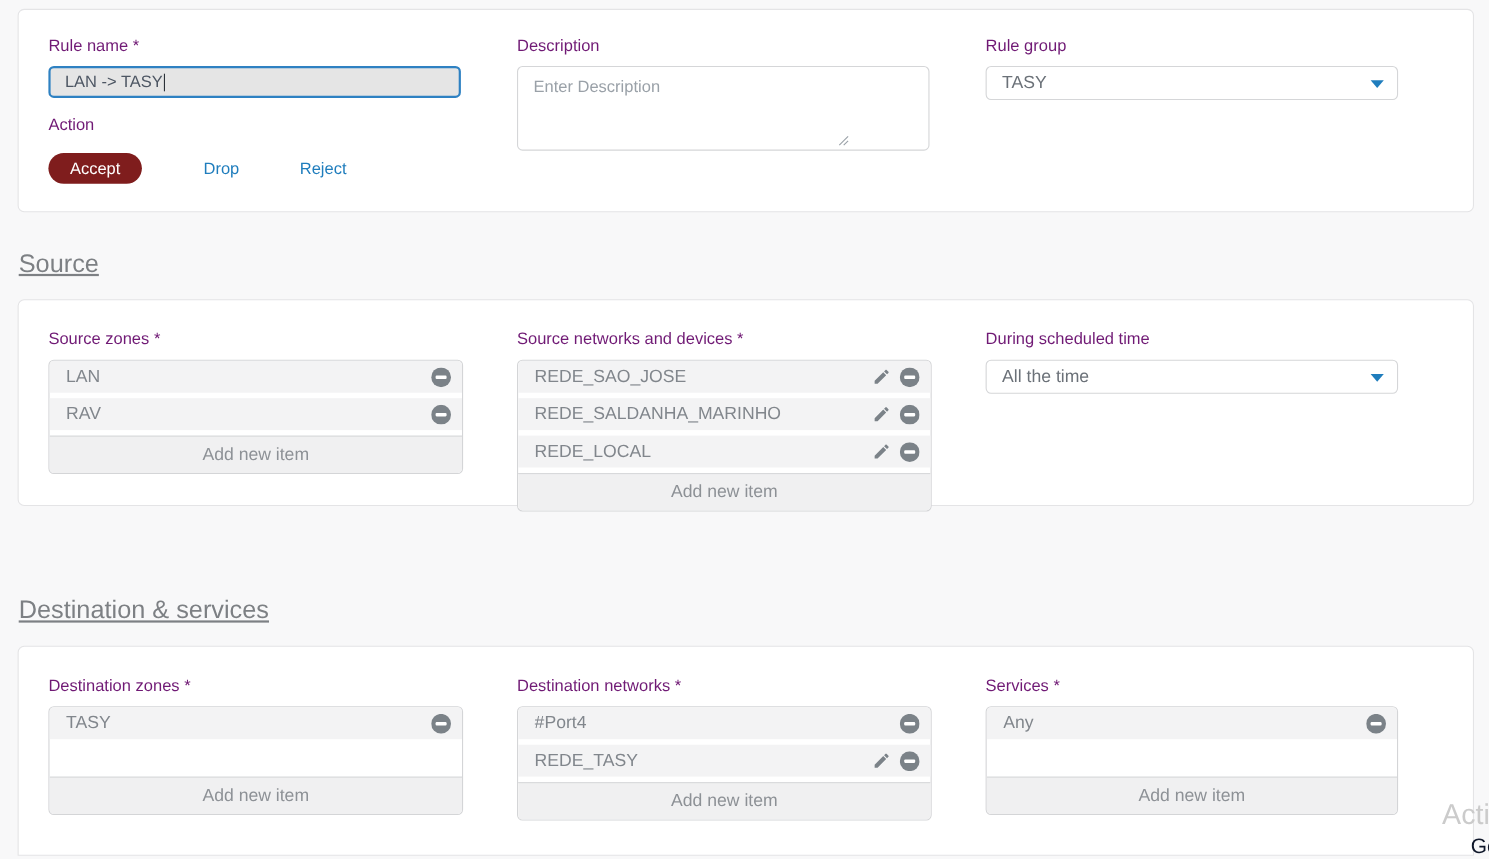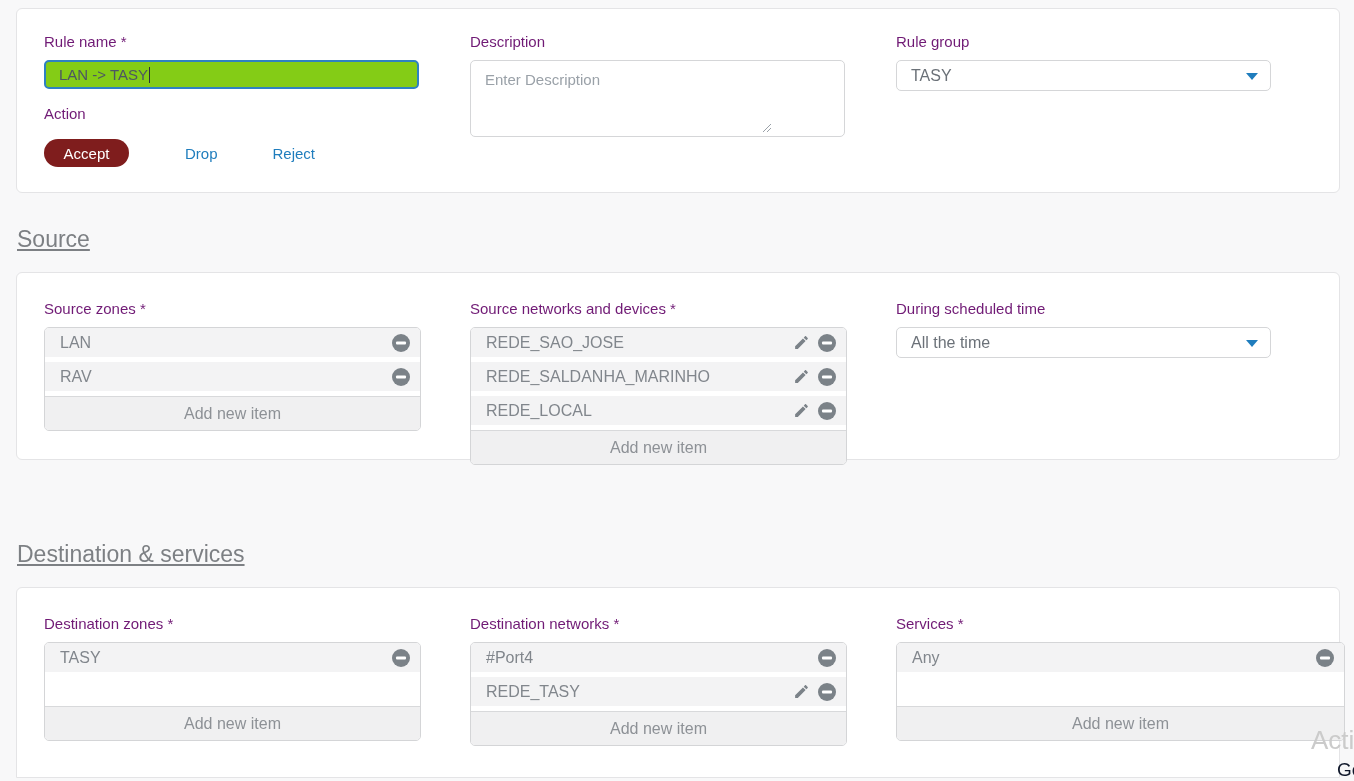--- a/index.html
+++ b/index.html
@@ -34,21 +34,21 @@
     color: #701a75;
     margin-bottom: 9px;
     line-height: 18px;
   }
 
   
   .textbox {
     width: 375px; height: 29px;
     border: 2px solid #2e81c2;
     border-radius: 5px;
-    background: #84cc16;
+    background: #e5e5e5;
     display: flex; align-items: center;
     padding-left: 13px;
     font-size: 15px;
     color: #4d5663;
   }
   .caret { display:inline-block; width:1px; height:16px; background:#2b3138; margin-left:1px; }
 
   
   .action-row { margin-top: 16px; display: flex; align-items: center; }
   .btn-accept {
@@ -359,21 +359,21 @@
               </span>
             </span>
           </div>
         </div>
       <div class="itemlist-footer">Add new item</div>
     </div>
   </div>
 
   <div class="col col-narrow">
     <span class="field-label">Services *</span>
-    <div class="itemlist" style="width:449px;">
+    <div class="itemlist" style="width:375px;">
       <div class="itemlist-body">
 
           <div class="item-row">
             <span class="item-label">Any</span>
             <span class="item-actions">
 
               <span class="icon-btn">
                 <svg width="18" height="18" viewBox="0 0 18 18">
                   <circle cx="9" cy="9" r="9" fill="#7b8288"></circle>
                   <rect x="4" y="7.4" width="10" height="3.2" rx="1" fill="#ffffff"></rect>

